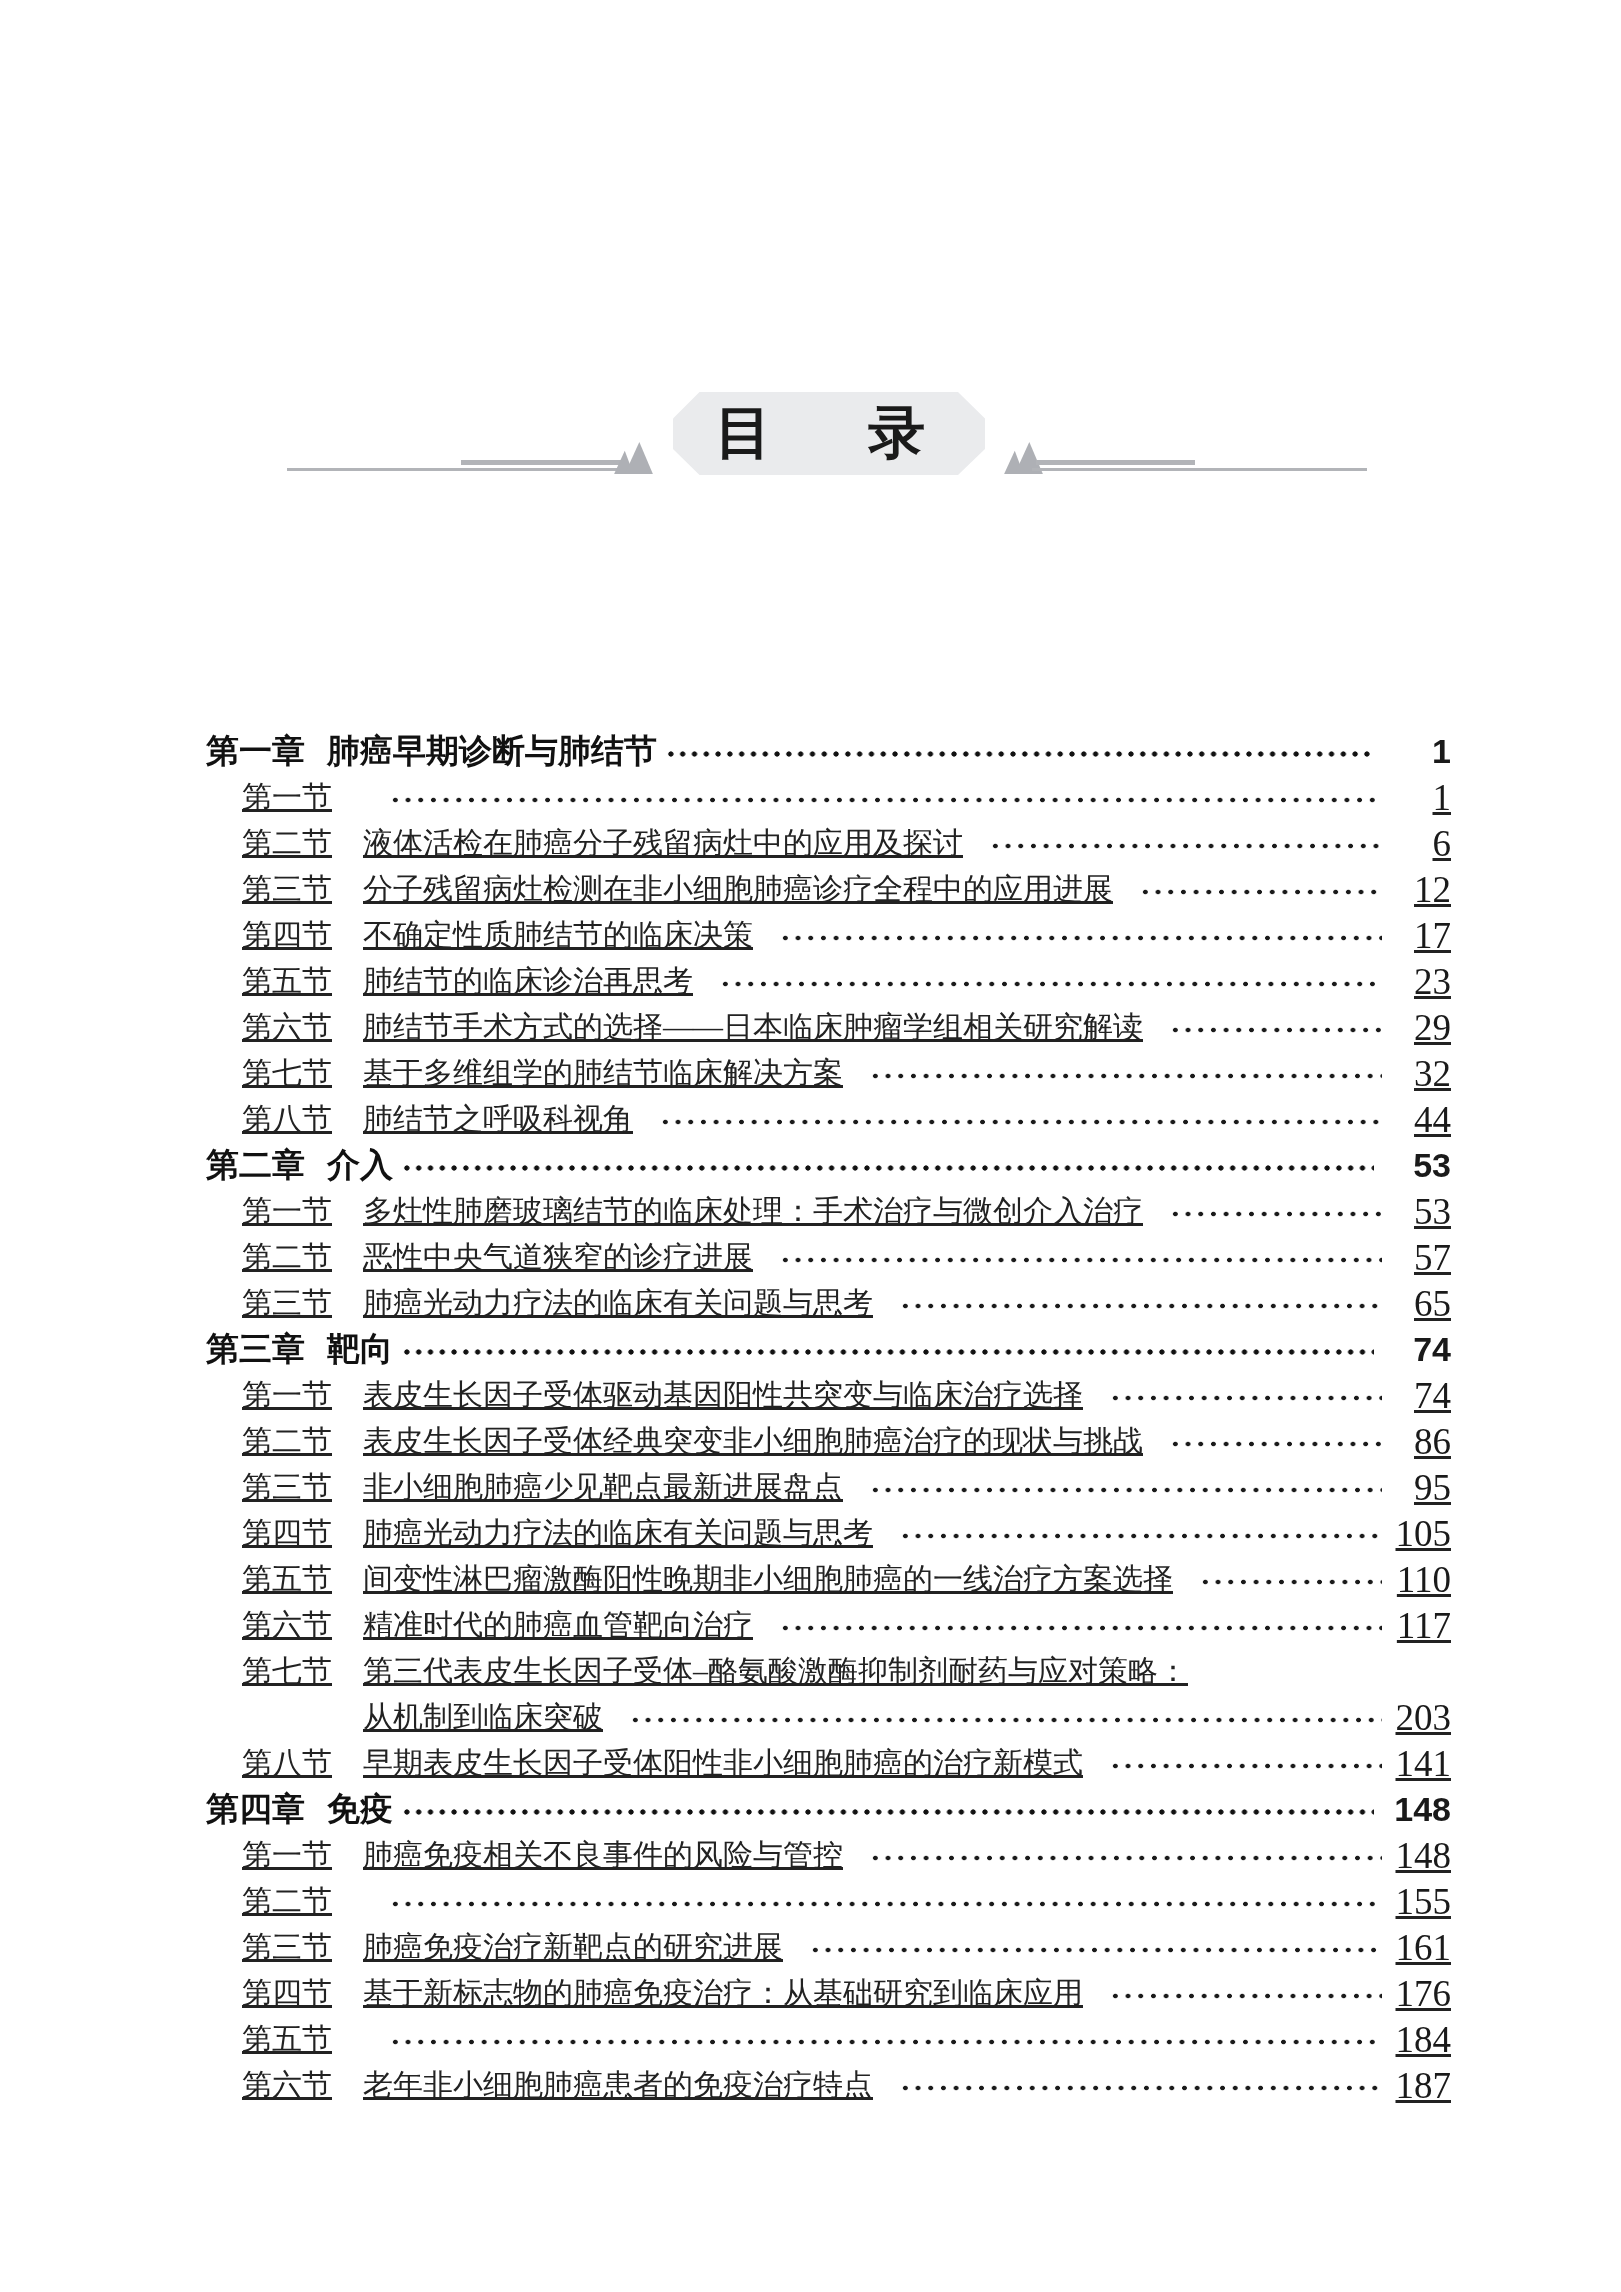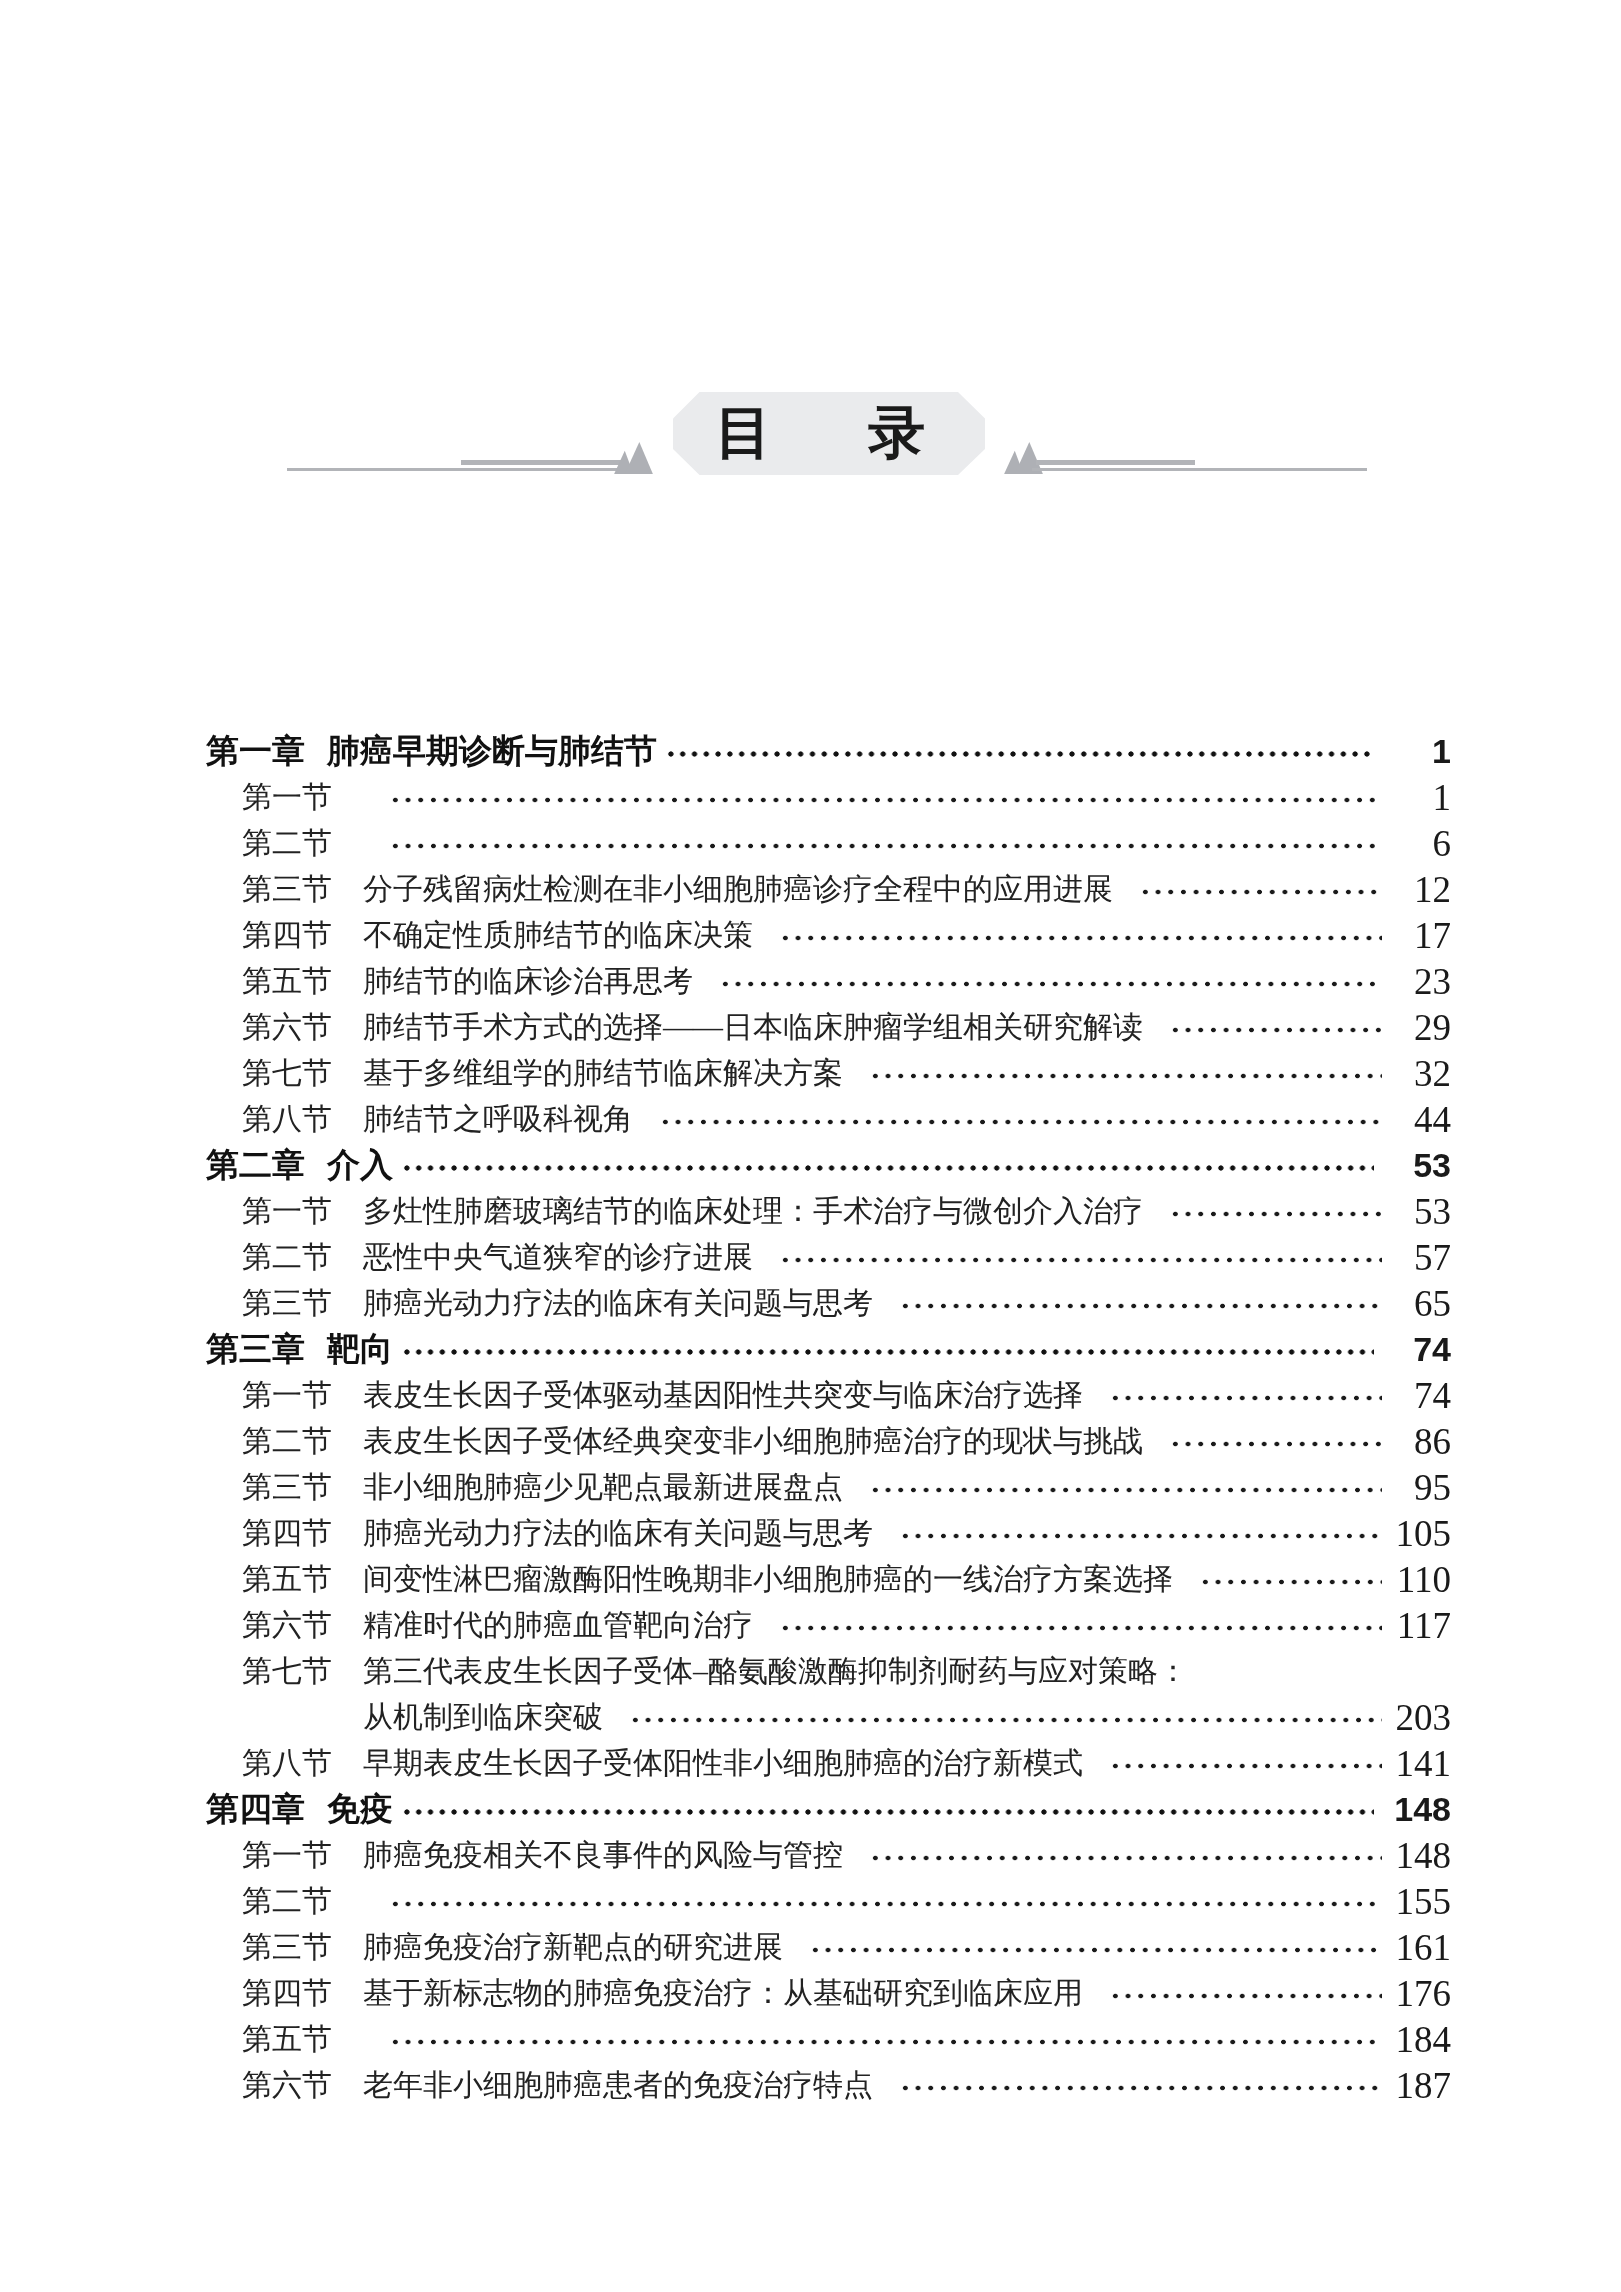--- a/index.html
+++ b/index.html
@@ -68,20 +68,21 @@
 
   .toc-row.chapter {
     font-family: "Liberation Sans", sans-serif;
     font-weight: 700;
     font-size: 33px;
     color: #111111;
   }
   .toc-row.section, .toc-row.section-cont {
     font-family: "Liberation Serif", serif;
     padding-left: 36px;
+    text-decoration: underline;
   }
 
   .dots {
     flex: 1 1 auto;
     align-self: center;
     height: 5.9px;
     margin: 5.9px 5.9px 0 25.5px;
     background-image: radial-gradient(circle, #1a1a1a 2.1px, transparent 2.6px);
     background-size: 12.7px 5.9px;
     background-repeat: repeat-x;
@@ -139,20 +140,21 @@
     <span class="dots"></span>
     <span class="page-num">1</span>
   </div>
       <div class="toc-row section">
     <span class="label">第一节</span>
     <span class="dots"></span>
     <span class="page-num">1</span>
   </div>
       <div class="toc-row section">
     <span class="label">第二节</span>
+    <span class="title">液体活检在肺癌分子残留病灶中的应用及探讨</span>
     <span class="dots"></span>
     <span class="page-num">6</span>
   </div>
       <div class="toc-row section">
     <span class="label">第三节</span>
     <span class="title">分子残留病灶检测在非小细胞肺癌诊疗全程中的应用进展</span>
     <span class="dots"></span>
     <span class="page-num">12</span>
   </div>
       <div class="toc-row section">

